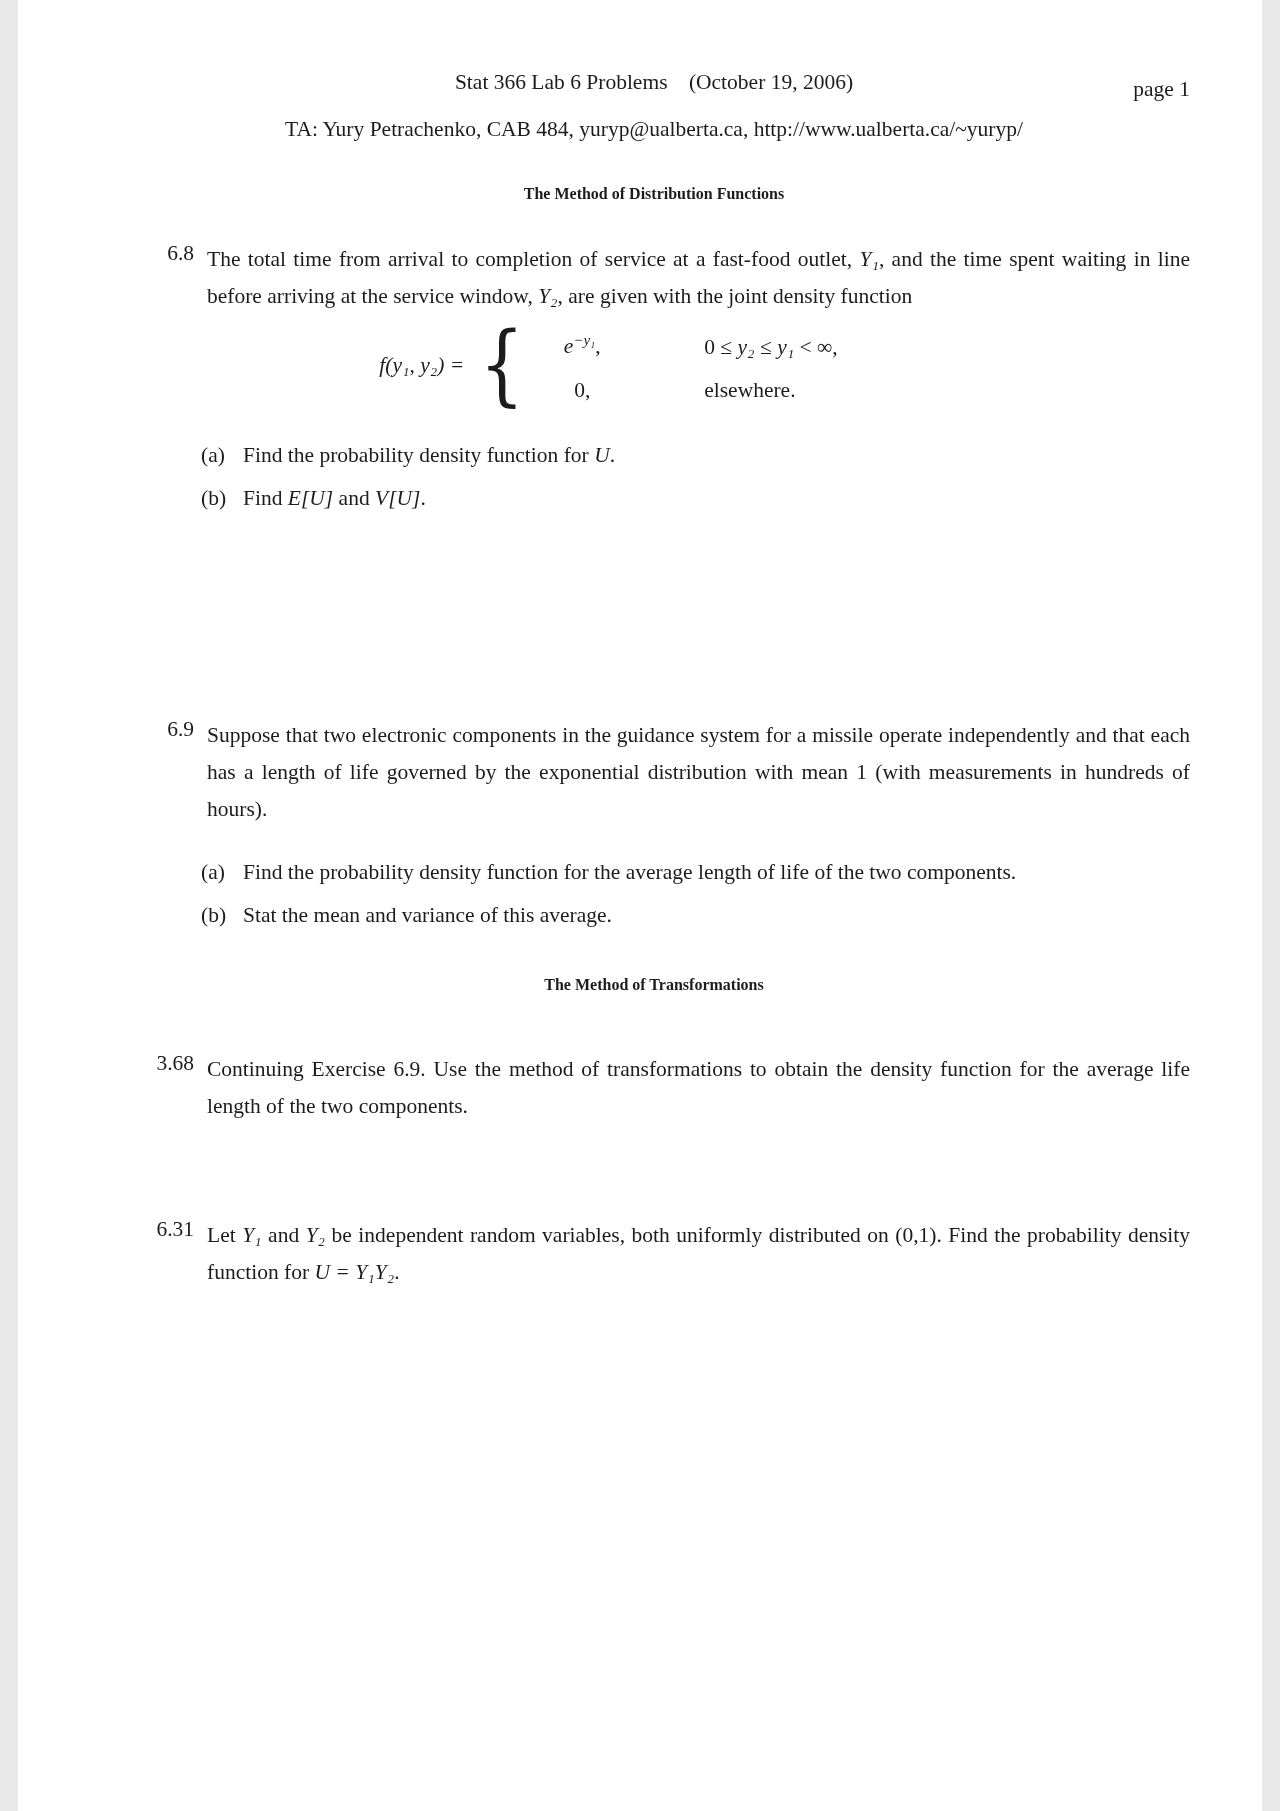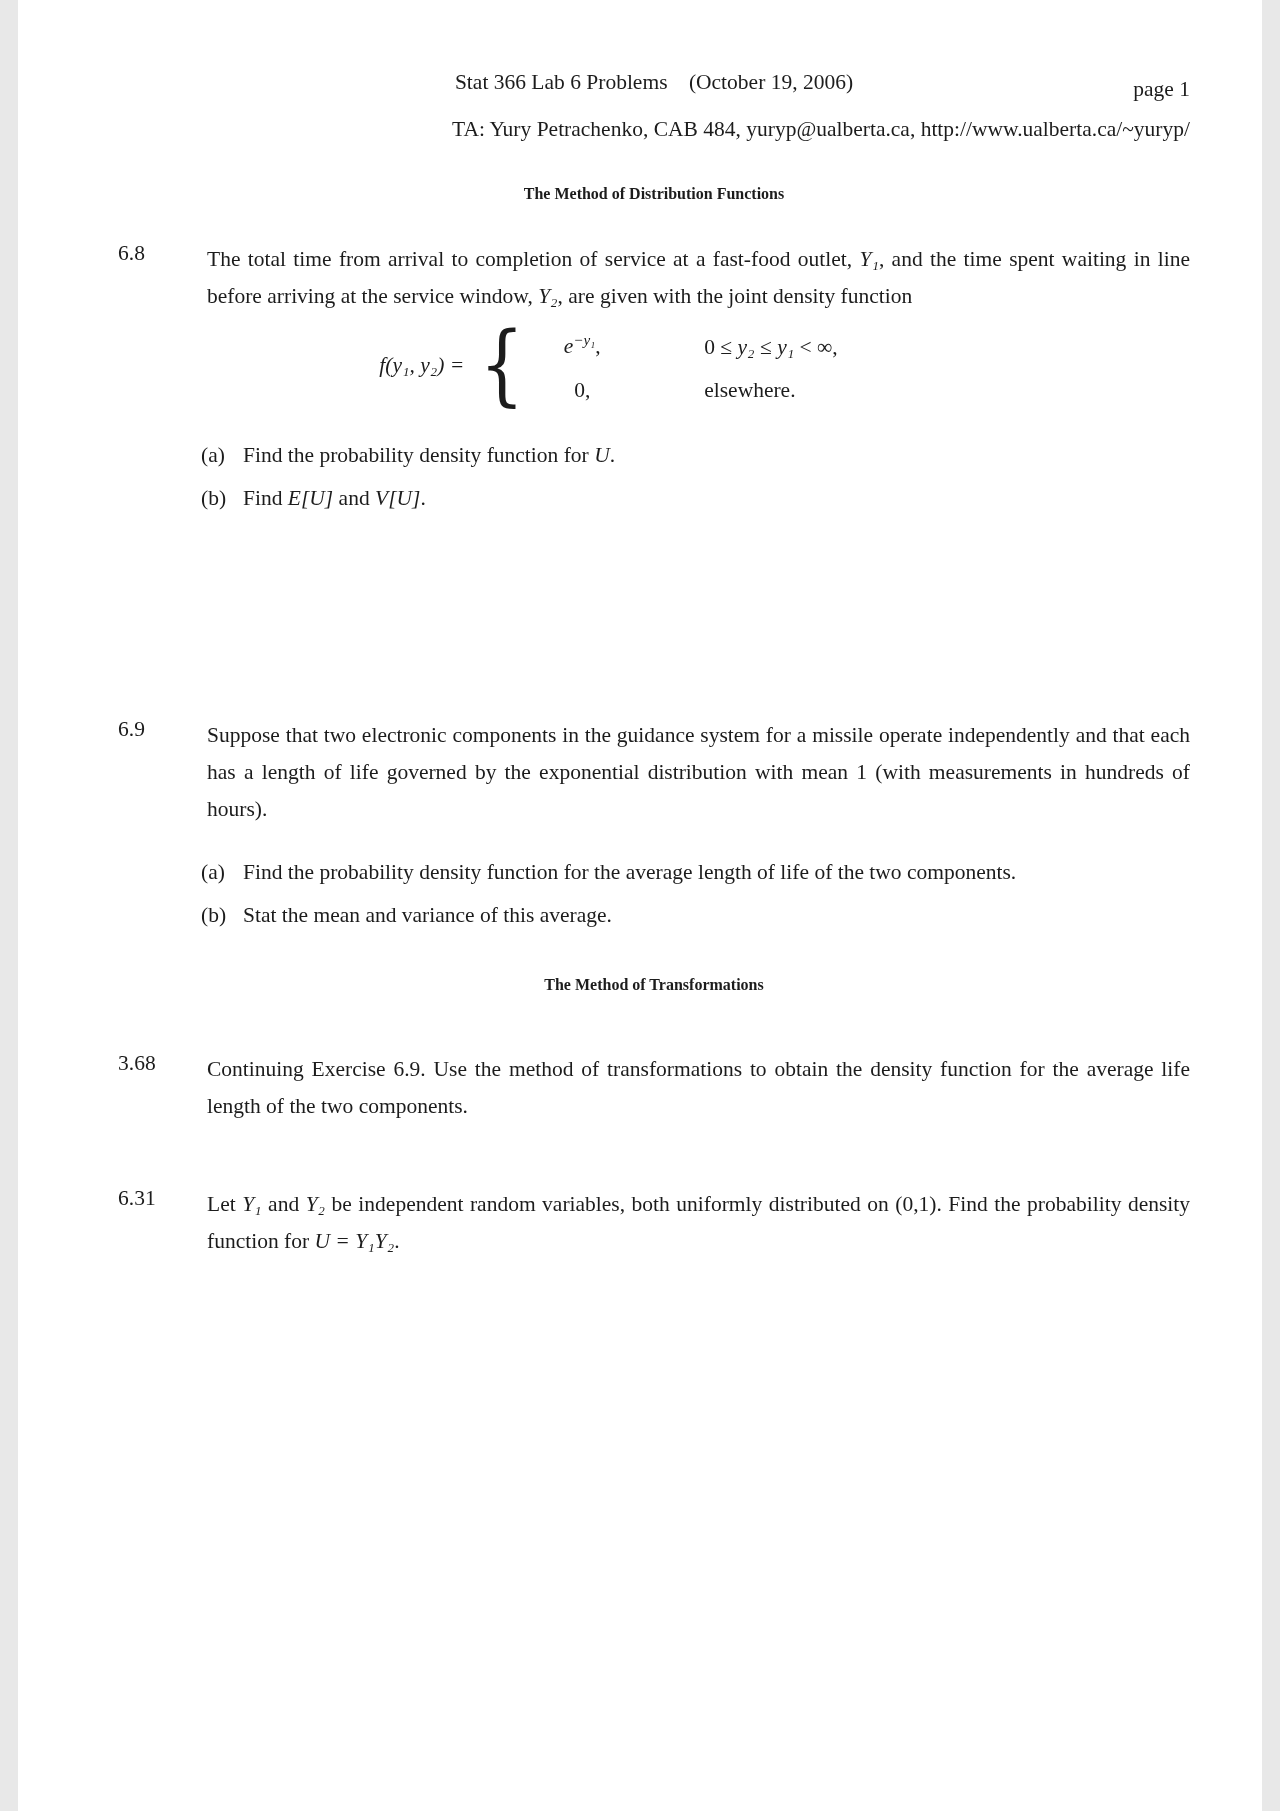--- a/index.html
+++ b/index.html
@@ -15,37 +15,37 @@
     padding:68px 72px 0 100px;
     overflow:hidden;
   }
 
   
   .header { position:relative; line-height:28px; }
   .header-center { text-align:center; }
   .header-date { margin-left:16px; }
   .page-label { position:absolute; right:0; top:7px; }
 
-  .ta-line { text-align:right; margin-top:20px; line-height:27px; }
+  .ta-line { text-align:center; margin-top:20px; line-height:27px; }
 
   h2.sec {
     text-align:center;
     font-size:16px;
     font-weight:bold;
     margin:36px 0 0 0;
     line-height:29px;
   }
 
   
   .problem { display:flex; align-items:flex-start; }
   .p68  { margin-top:33px; }
   .p69  { margin-top:200px; }
   .p621 { margin-top:52px; }
-  .p631 { margin-top:61px; }
-  .pnum { flex:none; width:76px; text-align:left; }
+  .p631 { margin-top:92px; }
+  .pnum { flex:none; width:76px; text-align:right; }
   .pbody { flex:1; margin-left:13px; }
   .ptext { margin:0; text-align:justify; line-height:37px; }
   .mi { font-style:italic; }
 
   
   .equation {
     display:flex; align-items:center; justify-content:center;
     margin:4px 0 2px 0;
     transform:translateX(-90px);
   }

